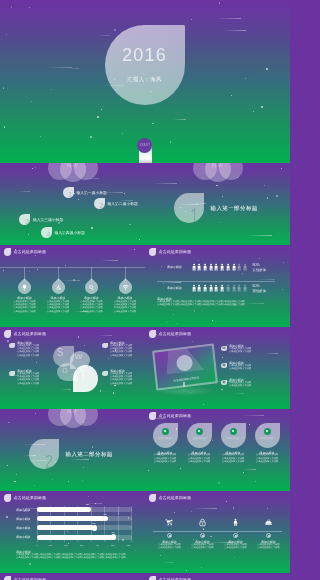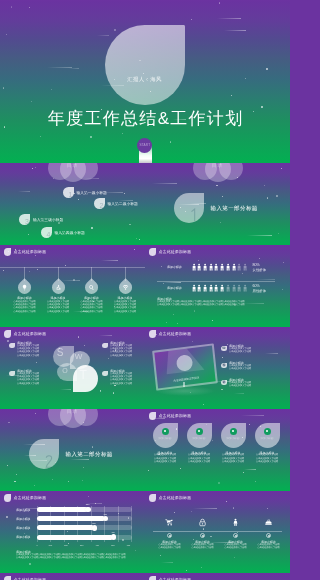--- a/index.html
+++ b/index.html
@@ -167,22 +167,22 @@
       <div class="streaks">
         <i class="streak" style="left:216.7px;top:18.3px;width:24.8px;opacity:0.51"></i>
         <i class="streak" style="left:68.5px;top:67.7px;width:10.5px;opacity:0.30"></i>
         <i class="streak" style="left:173.3px;top:119.1px;width:13.0px;opacity:0.49"></i>
         <i class="streak" style="left:100.8px;top:85.3px;width:23.3px;opacity:0.33"></i>
         <i class="streak" style="left:46.5px;top:67.2px;width:25.6px;opacity:0.39"></i>
         <i class="streak" style="left:223.8px;top:30.0px;width:22.1px;opacity:0.55"></i>
         <i class="streak" style="left:97.1px;top:34.7px;width:11.6px;opacity:0.30"></i>
       </div>
   <div class="hero"></div>
+  <div class="year">2016</div>
   <div class="pres">汇报人：海风</div>
-  <div class="maintitle">年度工作总结&amp;工作计划</div>
   <div class="wbar"></div>
   <div class="startbtn ctr">START</div>
 </div>
 <div class="slide s-half" id="s2" style="left:0;top:163px">
   <div class="stars">
         <i class="star" style="left:135.8px;top:75.0px;width:1px;height:1px;opacity:0.30"></i>
         <i class="star" style="left:52.5px;top:15.0px;width:1px;height:1px;opacity:0.38"></i>
         <i class="star" style="left:31.7px;top:4.8px;width:1px;height:1px;opacity:0.75"></i>
         <i class="star" style="left:91.4px;top:63.9px;width:1.8px;height:1.8px;opacity:0.72"></i>
         <i class="star" style="left:78.2px;top:36.3px;width:1px;height:1px;opacity:0.70"></i>

